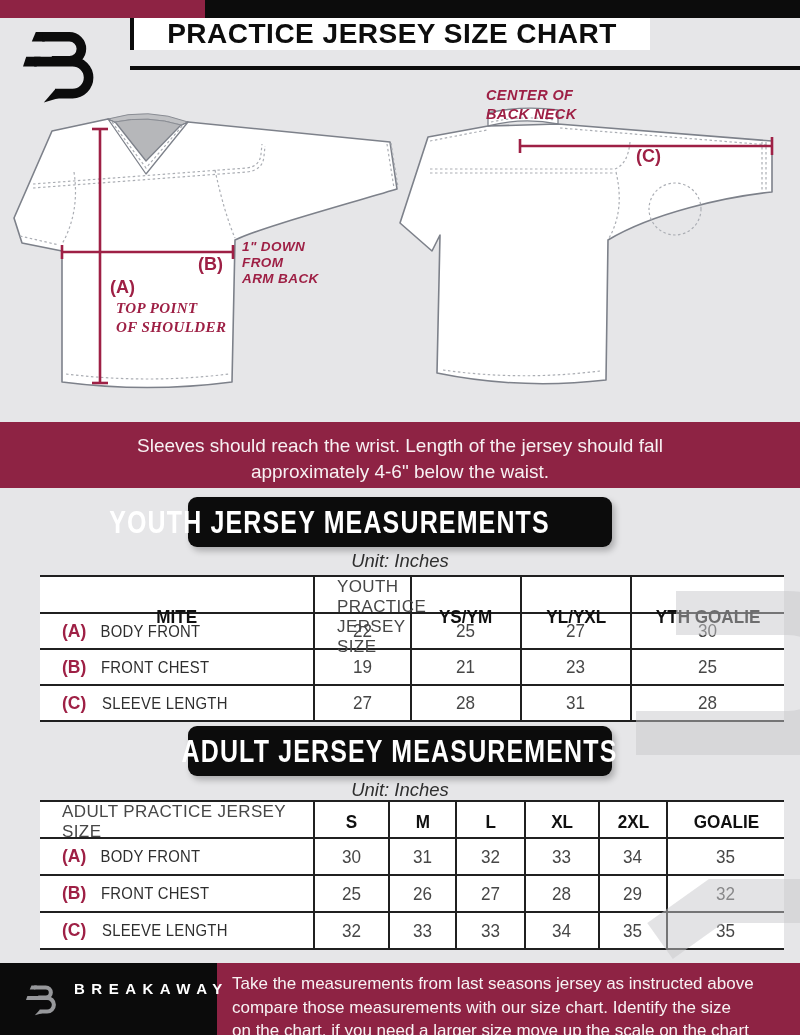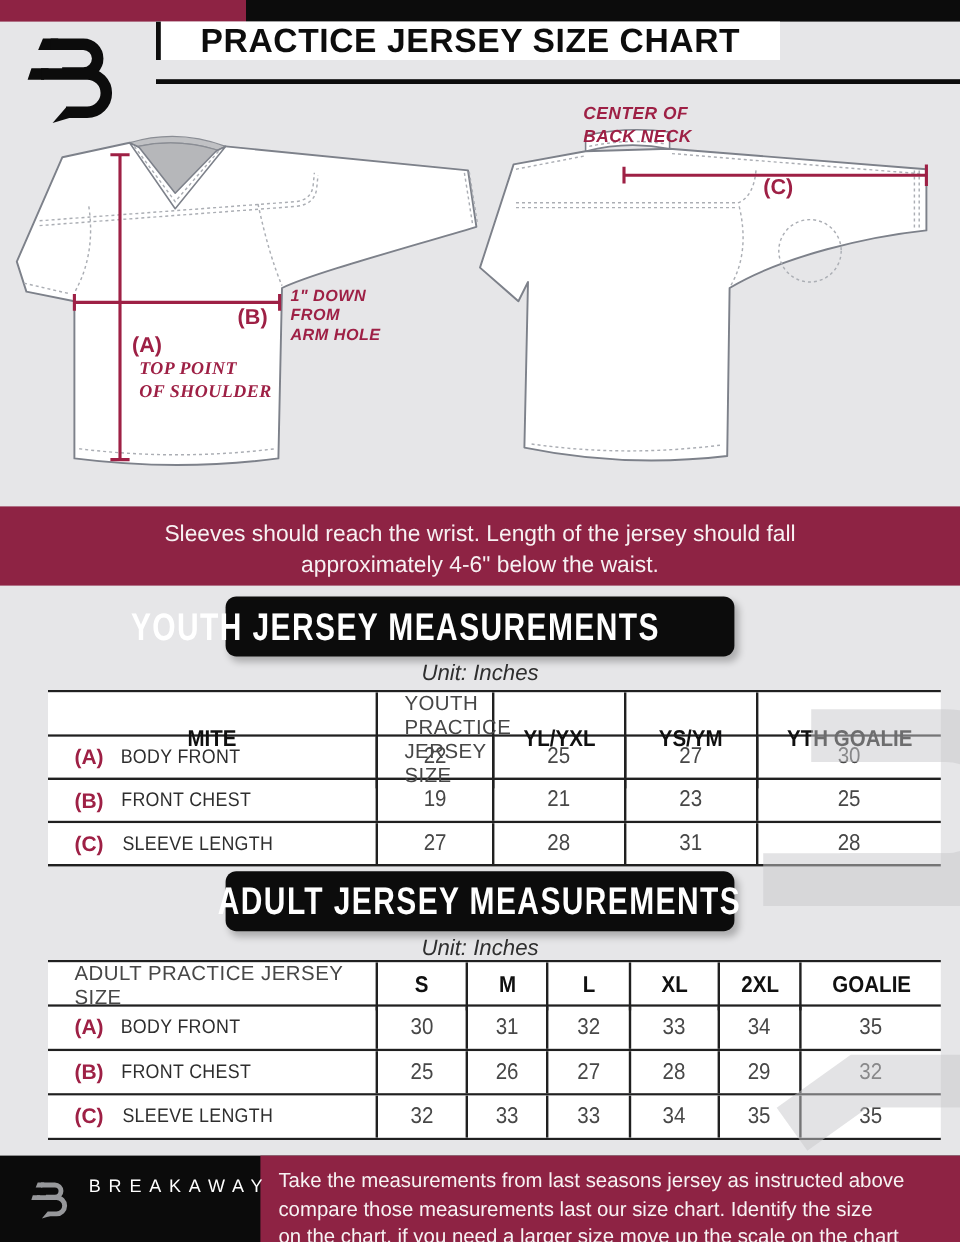--- a/index.html
+++ b/index.html
@@ -79,21 +79,21 @@
   .watermark{position:absolute;left:556px;top:542px;width:400px;height:430px;pointer-events:none;opacity:.5;}
   .wstroke{fill:none;stroke:#c9c9cc;stroke-width:11;}
 
   
   .footer-black{position:absolute;left:0;top:963px;width:800px;height:72px;background:#0b0b0b;}
   .footer-maroon{position:absolute;left:217px;top:963px;width:583px;height:72px;background:#8E2344;
         box-sizing:border-box;padding:9px 10px 0 15px;color:#f7f2f3;font-size:17px;line-height:23.5px;}
   .footer-logo{position:absolute;left:26px;top:978px;width:34px;height:42px;}
   .fstroke{fill:none;stroke:#97989b;stroke-width:12;}
   .brand{position:absolute;left:74px;top:963px;height:51px;display:flex;align-items:center;
-        color:#ffffff;font-weight:normal;font-size:15px;letter-spacing:6.5px;}
+        color:#ffffff;font-weight:bold;font-size:15px;letter-spacing:6.5px;}
 </style>
 </head>
 <body>
 
 <div class="page">
 
   <div class="strip-maroon"></div>
   <div class="strip-black"></div>
 
   <svg class="logo-top" viewBox="0 0 100 100">
@@ -152,21 +152,21 @@
 
   <div class="diag-key key-a">(A)</div>
   <div class="diag-note note-a">
     <div>TOP POINT</div>
     <div>OF SHOULDER</div>
   </div>
   <div class="diag-key key-b">(B)</div>
   <div class="diag-note note-b">
     <div>1" DOWN</div>
     <div>FROM</div>
-    <div>ARM HOLE</div>
+    <div>ARM BACK</div>
   </div>
   <div class="diag-note note-c">
     <div>CENTER OF</div>
     <div>BACK NECK</div>
   </div>
   <div class="diag-key key-c">(C)</div>
 
   <div class="notice">
     <div>Sleeves should reach the wrist. Length of the jersey should fall</div>
     <div>approximately 4-6" below the waist.</div>
@@ -179,24 +179,24 @@
 
   <div class="mtable ytable">
     <div class="trow thead">
       <div class="tc">
           <span class="hsize cond">MITE</span>
         </div>
       <div class="tc c0">
           <span>YOUTH PRACTICE JERSEY SIZE</span>
         </div>
       <div class="tc">
+          <span class="hsize cond">YS/YM</span>
+        </div>
+      <div class="tc">
           <span class="hsize cond">YL/YXL</span>
-        </div>
-      <div class="tc">
-          <span class="hsize cond">YS/YM</span>
         </div>
       <div class="tc">
           <span class="hsize cond">YTH GOALIE</span>
         </div>
     </div>
     <div class="trow">
       <div class="tc c0">
           <span class="rkey">(A)</span>
           <span class="rlabel cond">BODY FRONT</span>
         </div>
@@ -355,21 +355,21 @@
   </div>
 
   <svg class="watermark" viewBox="0 0 100 104">
     <path class="wstroke" d="M30,16 H58 A15,15 0 0 1 58,46 H36"></path>
     <path class="wstroke" d="M20,46 H62 A21,21 0 0 1 62,88 H40 L26,98"></path>
   </svg>
 
   <div class="footer-black"></div>
   <div class="footer-maroon">
     <div>Take the measurements from last seasons jersey as instructed above</div>
-    <div>compare those measurements  last our size chart. Identify the size</div>
+    <div>compare those measurements  with our size chart. Identify the size</div>
     <div>on the chart, if you need a larger size move up the scale on the chart</div>
   </div>
   <svg class="footer-logo" viewBox="0 0 100 100">
     <polygon points="16,10 32,10 27,22 11,22" fill="#97989b"></polygon>
     <path class="fstroke" d="M24,16 H58 A15,15 0 0 1 58,46 H36"></path>
     <polygon points="4,41 22,41 17,53 0,53" fill="#97989b"></polygon>
     <path class="fstroke" d="M14,47 H62 A20,20 0 0 1 62,87 H40"></path>
     <polygon points="40,82 47,92 26,98" fill="#97989b"></polygon>
   </svg>
   <div class="brand">BREAKAWAY</div>

